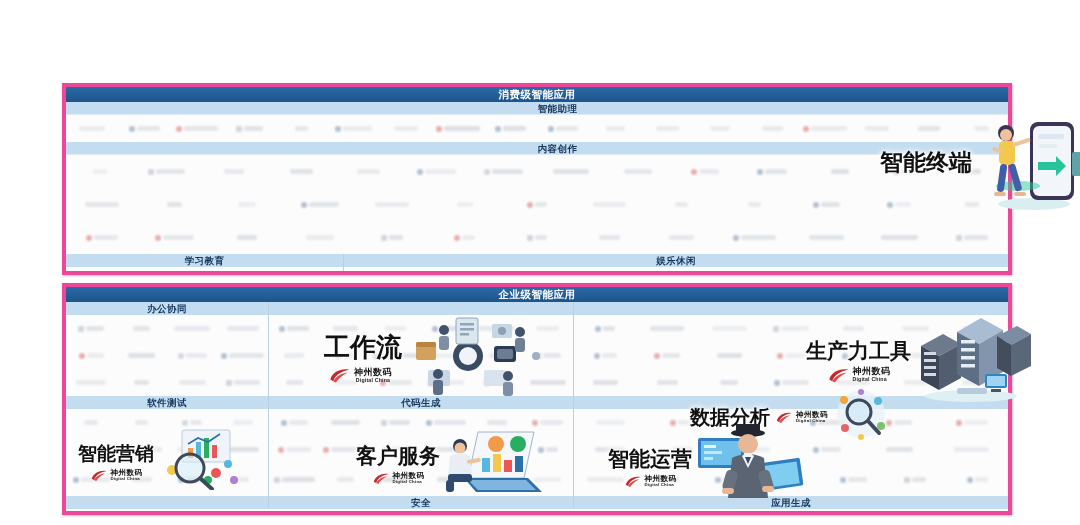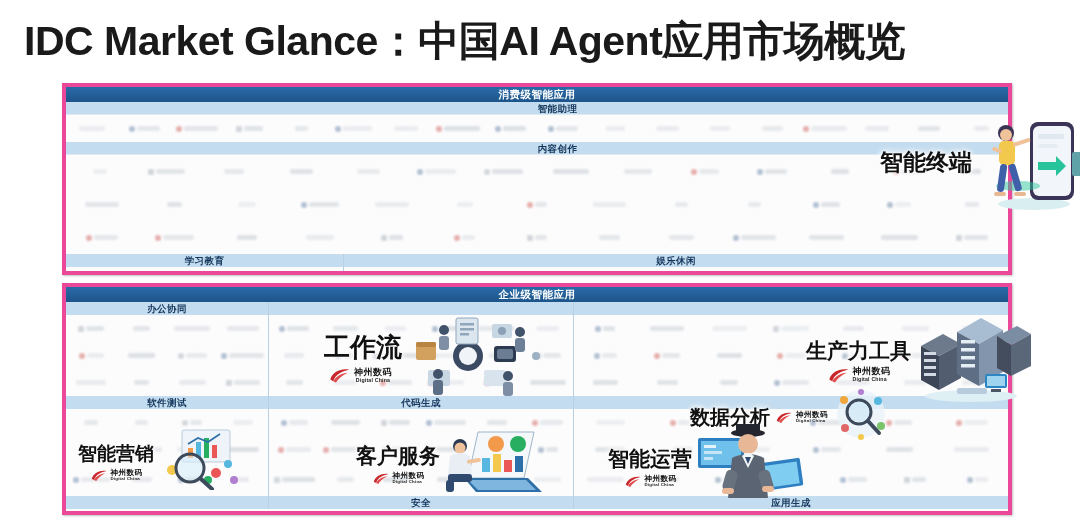--- a/index.html
+++ b/index.html
@@ -94,21 +94,20 @@
   .dclogo.sm .en { font-size: 4.4px; }
 
   .stack { display: flex; flex-direction: column; align-items: center; gap: 2px; }
   .illus { flex: none; }
 </style>
 </head>
 <body>
 
 <div id="page">
 
-  <div class="title">IDC Market Glance：中国AI Agent应用市场概览</div>
 
   <div class="panel" id="panel-consumer">
     <div class="panel-inner">
       <div class="bar-main">消费级智能应用</div>
 
       <div class="bar-sub">智能助理</div>
       <div class="logorow h1" id="lr-a1">
           <div class="logocell">
             <div class="mark">
               <div class="bartext" style="width: 26px; opacity: 0.5;"></div>

